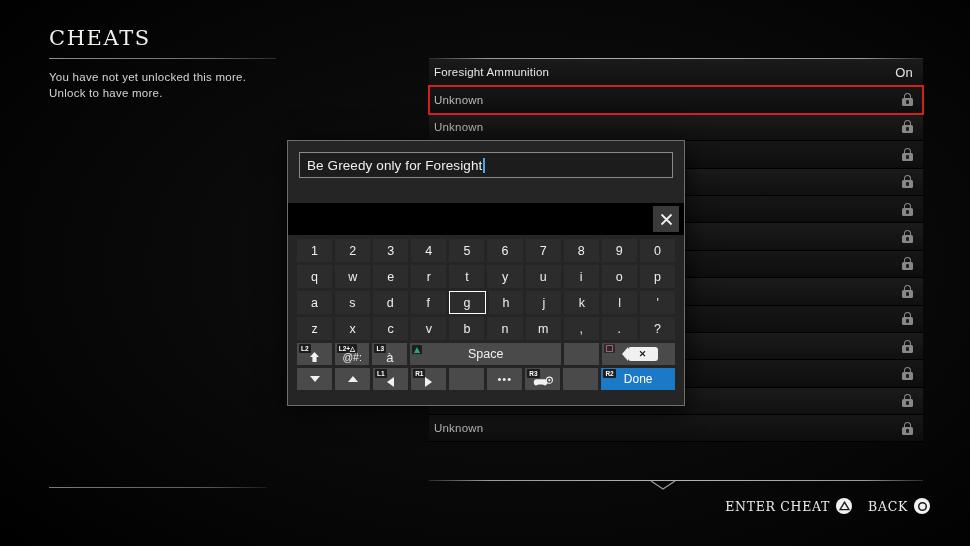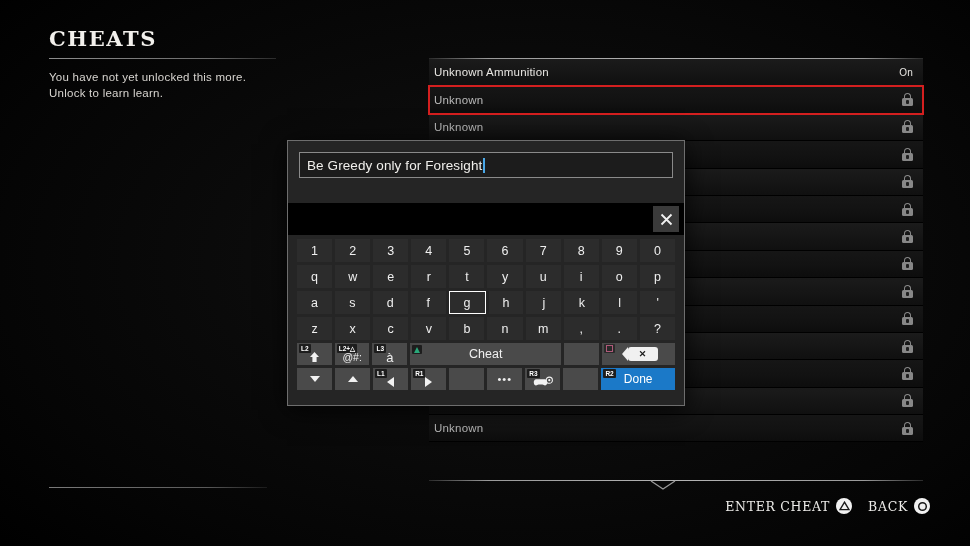--- a/index.html
+++ b/index.html
@@ -12,21 +12,21 @@
   #screen {
     position: relative; width: 970px; height: 546px;
     background:
       radial-gradient(ellipse 700px 420px at 54% 48%, #121212 0%, #0a0a0a 45%, #050505 75%, #000 100%);
   }
 
   
   .page-title {
     position: absolute; left: 49px; top: 26px;
     font-family: "DejaVu Serif", serif;
-    font-weight: 700; font-size: 21px; letter-spacing: 1.6px;
+    font-weight: 400; font-size: 21px; letter-spacing: 1.6px;
     color: #f2f0ec; text-transform: uppercase;
   }
   .title-rule {
     position: absolute; left: 49px; top: 58px; width: 227px; height: 1px;
     background: linear-gradient(to right, #8d8d8d 0%, #6b6b6b 70%, #2a2a2a 100%);
   }
   .desc {
     position: absolute; left: 49px; top: 69px; width: 250px;
     font-size: 11.5px; line-height: 16px; color: #d8d5d0;
     letter-spacing: .25px;
@@ -48,21 +48,21 @@
     display: flex; align-items: center; justify-content: space-between;
     padding: 0 10px 0 5px;
     border-bottom: 1px solid #000;
     background: linear-gradient(to bottom, #1b1b1b 0%, #151515 55%, #101010 100%);
   }
   .row:nth-child(even) {
     background: linear-gradient(to bottom, #161616 0%, #121212 55%, #0d0d0d 100%);
   }
   .row-label { font-size: 11.5px; color: #b9b9b9; letter-spacing: .2px; }
   .row.known .row-label { color: #e8e6e2; }
-  .row-value { font-size: 10px; color: #e8e6e2; letter-spacing: .2px; margin-left: 28px; }
+  .row-value { font-size: 13px; color: #e8e6e2; letter-spacing: .2px; margin-left: 28px; }
   .row.selected { outline: 2px solid #d41f1f; outline-offset: -1px; z-index: 3; }
 
   .lock {
     width: 11px; height: 13px; position: relative; opacity: .62;
   }
   .lock .shackle {
     position: absolute; top: 0; left: 2.2px;
     width: 6.6px; height: 6px;
     border: 1.6px solid #cfcfcf; border-bottom: none;
     border-radius: 4px 4px 0 0;
@@ -188,29 +188,29 @@
 </style>
 </head>
 <body>
 
 <div id="screen">
 
   <div class="page-title">CHEATS</div>
   <div class="title-rule"></div>
   <div class="desc">
     <div>You have not yet unlocked this more.</div>
-    <div>Unlock to learn learn.</div>
+    <div>Unlock to have more.</div>
   </div>
   <div class="bottom-rule"></div>
 
   <div class="list-wrap">
     <div class="list-rule-top"></div>
     <div id="rows-container">
         <div class="row known">
-          <span class="row-label">Unknown Ammunition</span>
+          <span class="row-label">Foresight Ammunition</span>
           <span class="row-value">On</span>
         </div>
         <div class="row selected">
           <span class="row-label">Unknown</span>
           <span class="lock">
             <span class="shackle"></span>
             <span class="body"></span>
           </span>
         </div>
         <div class="row">
@@ -407,21 +407,21 @@
           <span class="subtext">@#:</span>
         </div>
         <div class="key fn fnrow" style="flex:1 1 0">
           <span class="badge">L3</span>
           <span class="accent-char">à</span>
         </div>
         <div class="key fn fnrow" style="flex:4.35 1 0">
           <span class="badge-tri-only">
               <span class="tri"></span>
             </span>
-          <span class="key-main">Cheat</span>
+          <span class="key-main">Space</span>
         </div>
         <div class="key blank fnrow" style="flex:1 1 0"></div>
         <div class="key fn fnrow" style="flex:2.1 1 0">
           <span class="badge sq">
               <span class="sq-glyph"></span>
             </span>
           <span class="bs-pill">
               <span class="bs-x">✕</span>
             </span>
         </div>

